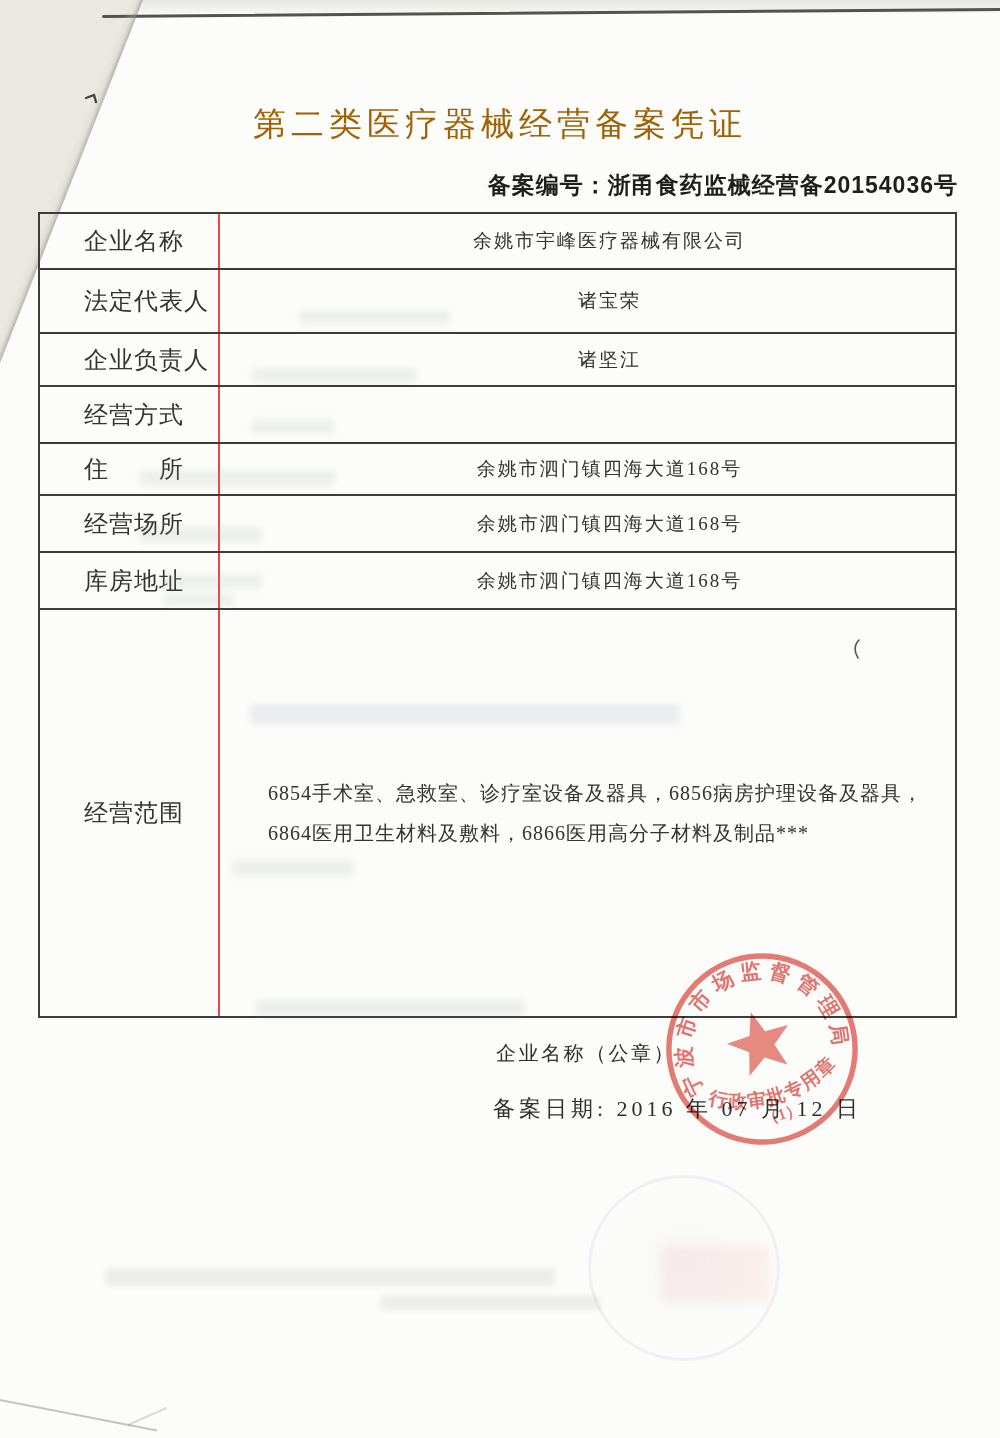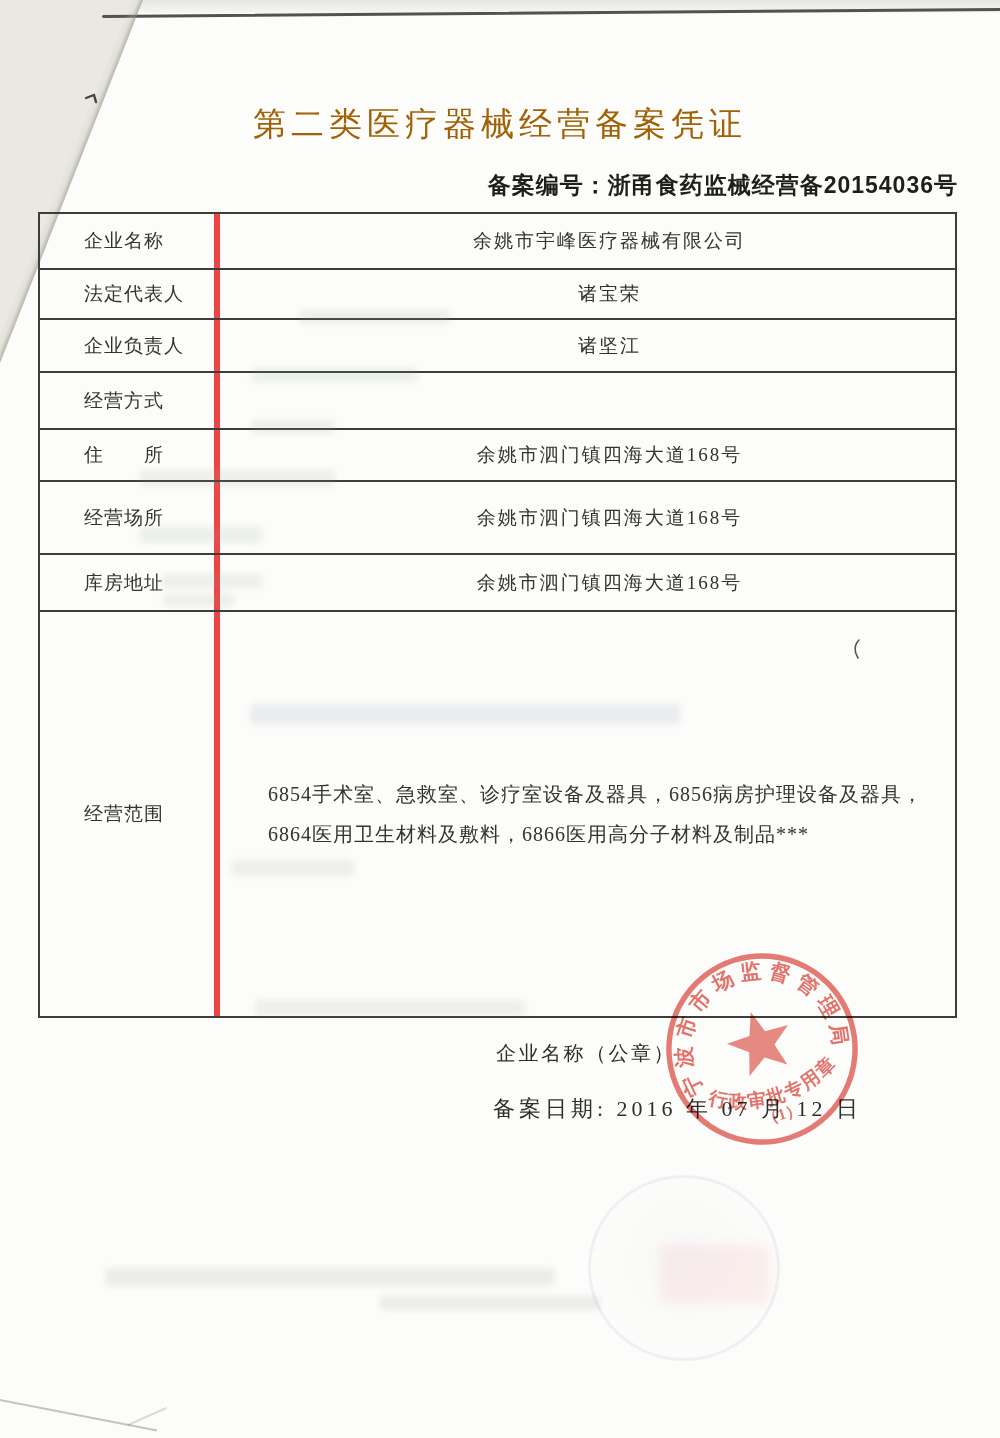--- a/index.html
+++ b/index.html
@@ -51,24 +51,24 @@
   
   .doc-table {
     position:absolute; left:38px; top:212px; width:919px; height:806px;
     border:2px solid #3e3d39;
     display:flex; flex-direction:column;
   }
   .row { display:flex; border-bottom:2px solid #3e3d39; }
   .row:last-child { border-bottom:none; flex:1; }
   .cell-label {
     width:180px; flex:0 0 180px;
-    border-right:6px solid #ef4444;
+    border-right:2px solid #ef4444;
     display:flex; align-items:center;
     padding-left:44px;
-    font-size:19px; letter-spacing:1px;
+    font-size:24px; letter-spacing:1px;
     color:#33332f;
   }
   .cell-value {
     flex:1;
     display:flex; align-items:center; justify-content:center;
     font-size:19px; letter-spacing:2px;
     color:#33332f;
     margin-left:44px;
   }
   .row-scope .cell-value {
@@ -119,36 +119,36 @@
 <div class="diag-edge"></div>
 
 <div class="page-title">第二类医疗器械经营备案凭证</div>
 <div class="record-no"><span>备案编号：</span><span>浙甬食药监械经营备20154036号</span></div>
 
 <div class="doc-table">
   <div class="row" style="height:56px">
     <div class="cell-label">企业名称</div>
     <div class="cell-value">余姚市宇峰医疗器械有限公司</div>
   </div>
-  <div class="row" style="height:50px">
+  <div class="row" style="height:64px">
     <div class="cell-label">法定代表人</div>
     <div class="cell-value">诸宝荣</div>
   </div>
   <div class="row" style="height:53px">
     <div class="cell-label">企业负责人</div>
     <div class="cell-value">诸坚江</div>
   </div>
   <div class="row" style="height:57px">
     <div class="cell-label">经营方式</div>
   </div>
   <div class="row" style="height:52px">
     <div class="cell-label">住　　所</div>
     <div class="cell-value">余姚市泗门镇四海大道168号</div>
   </div>
-  <div class="row" style="height:73px">
+  <div class="row" style="height:57px">
     <div class="cell-label">经营场所</div>
     <div class="cell-value">余姚市泗门镇四海大道168号</div>
   </div>
   <div class="row" style="height:57px">
     <div class="cell-label">库房地址</div>
     <div class="cell-value">余姚市泗门镇四海大道168号</div>
   </div>
   <div class="row row-scope">
     <div class="cell-label">经营范围</div>
     <div class="cell-value">6854手术室、急救室、诊疗室设备及器具，6856病房护理设备及器具，6864医用卫生材料及敷料，6866医用高分子材料及制品***</div>

